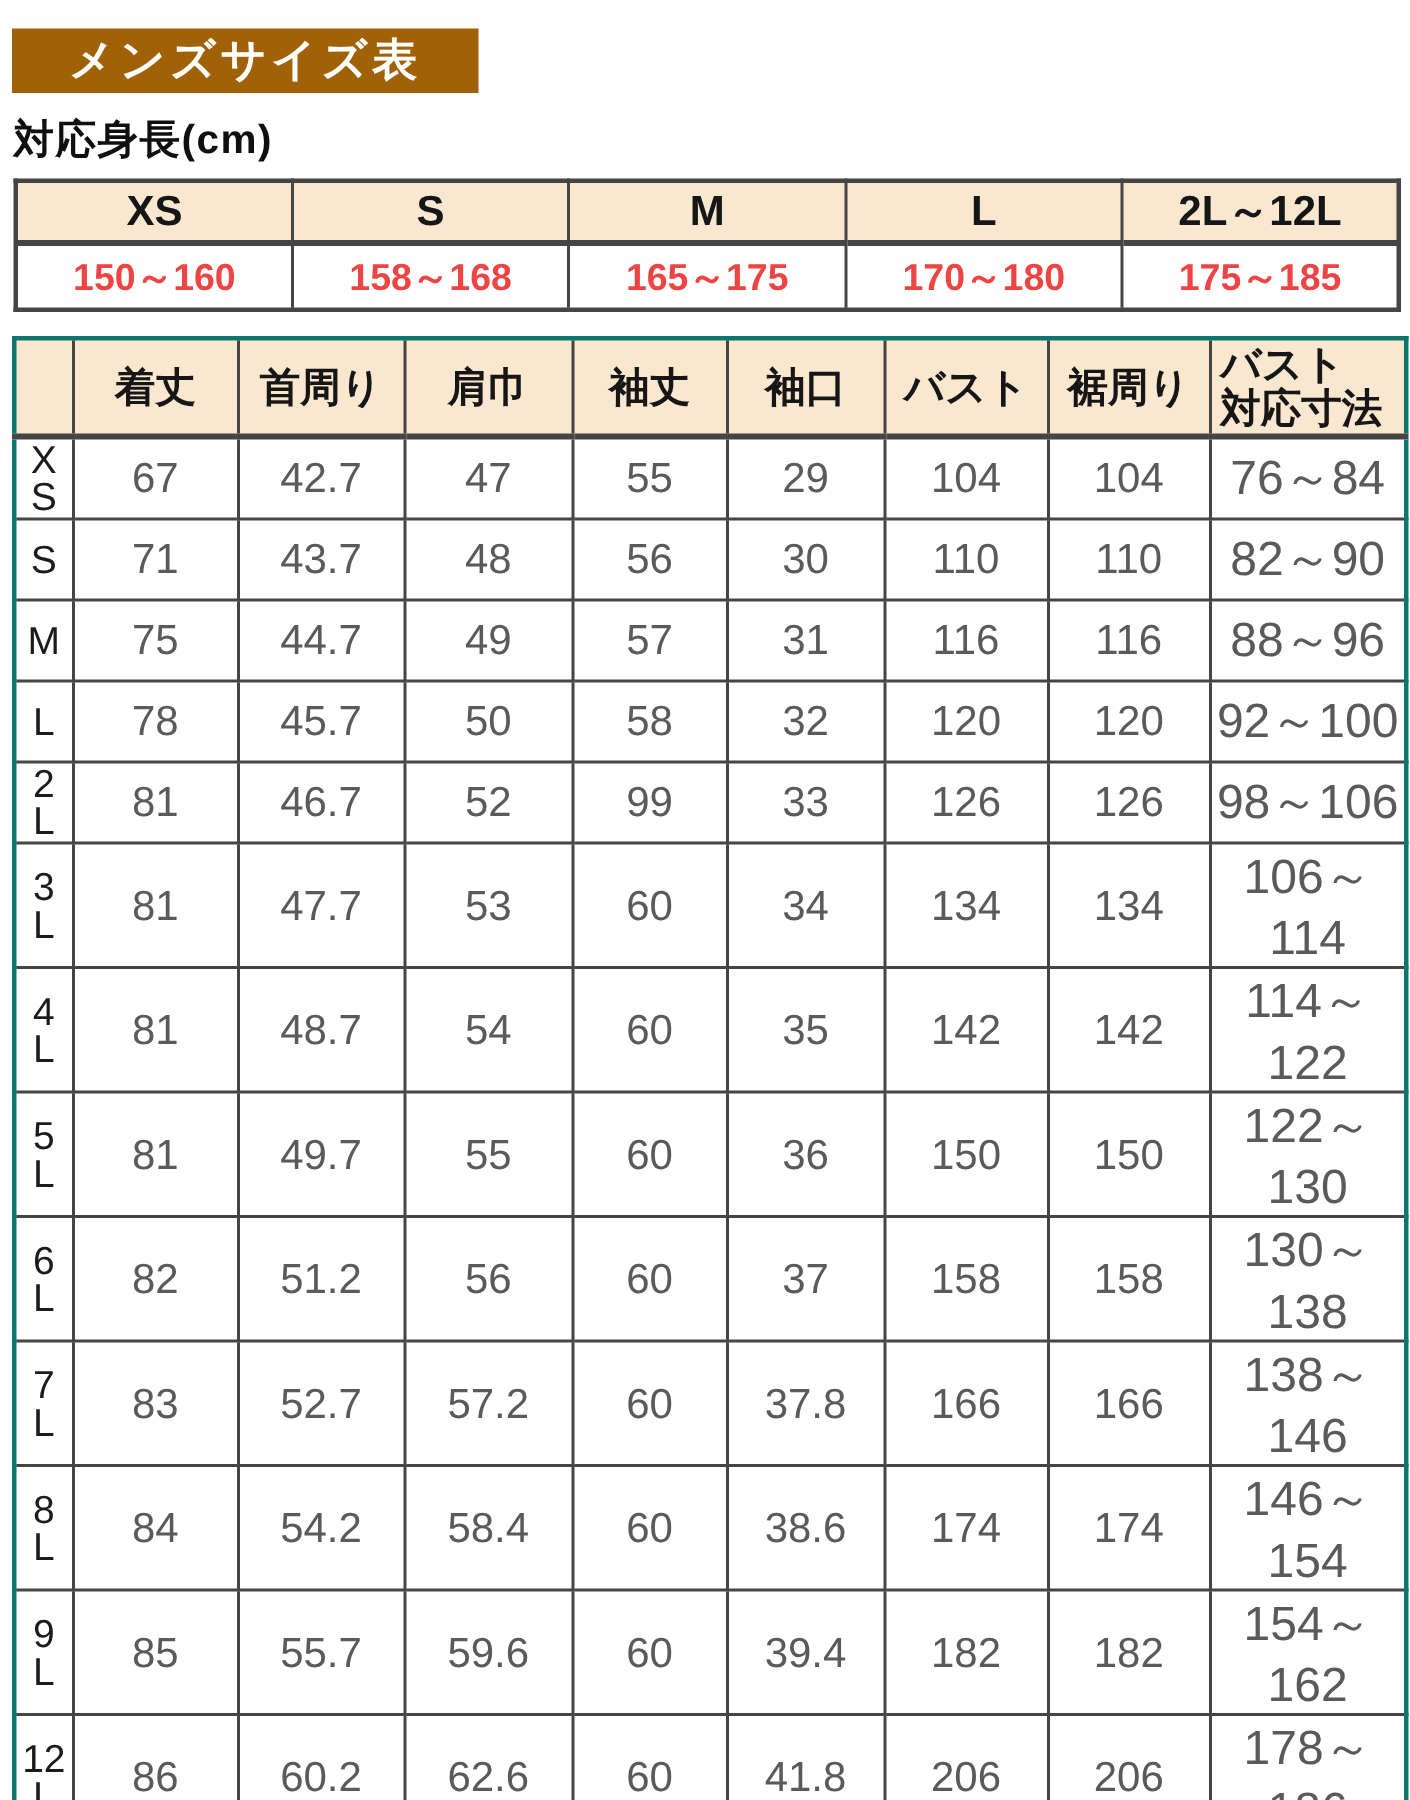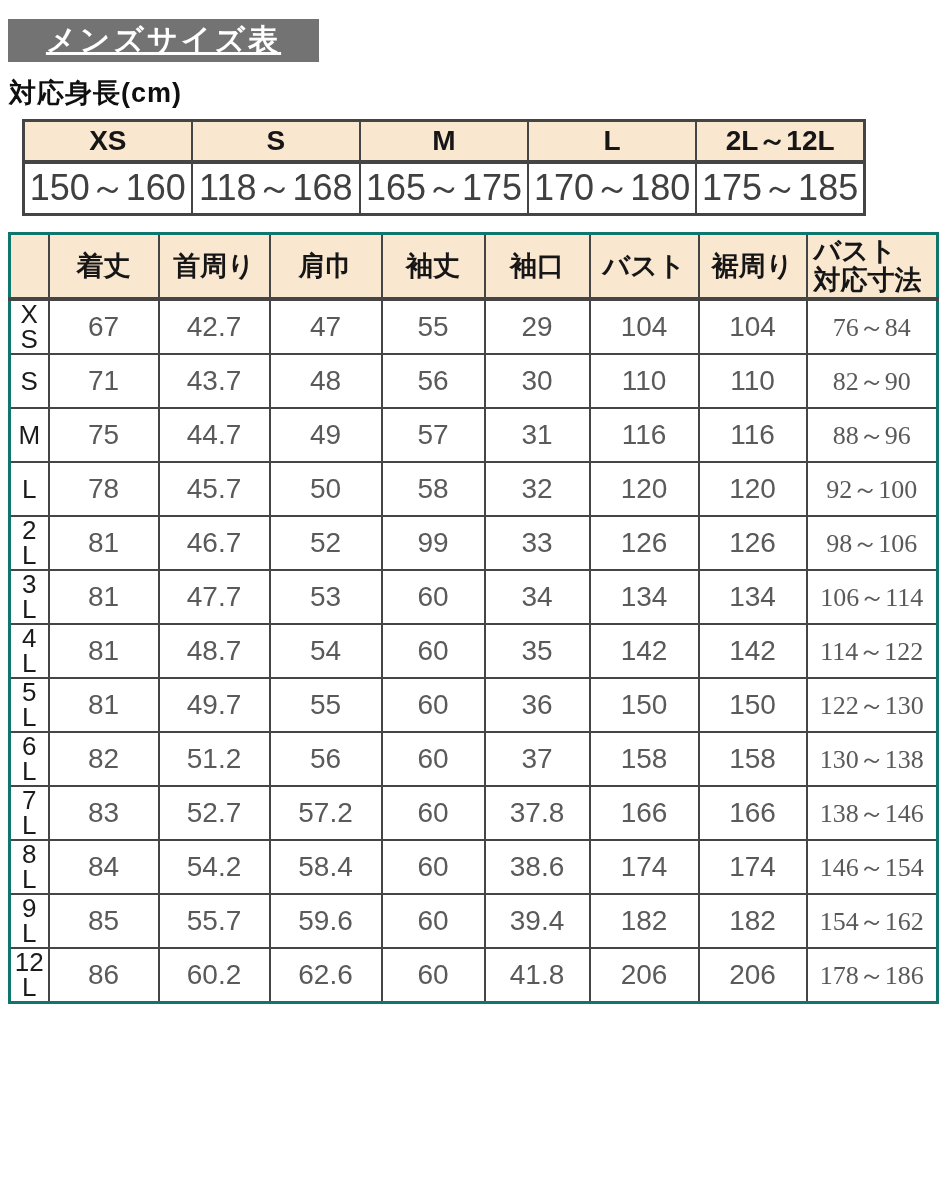--- a/index.html
+++ b/index.html
@@ -3,54 +3,54 @@
 <meta charset="utf-8">
 <style>
   html,body{margin:0;padding:0;}
   body{
     width:940px;height:1200px;background:#ffffff;
     font-family:"Liberation Sans","DejaVu Sans",sans-serif;
     -webkit-font-smoothing:antialiased;
   }
   .banner{
     margin:19px 0 0 8px;width:311px;height:43px;
-    background:#737373;color:#ffffff;
+    background:#a16207;color:#ffffff;
     font-size:30px;font-weight:bold;letter-spacing:3px;
-    display:flex;align-items:center;justify-content:center;text-decoration:underline;
+    display:flex;align-items:center;justify-content:center;
   }
   .subtitle{
     margin:13px 0 8px 9px;
     font-size:27px;font-weight:bold;color:#0f0f0f;letter-spacing:1px;
   }
   table{border-collapse:collapse;table-layout:fixed;}
   th,td{border:2px solid #454545;text-align:center;vertical-align:middle;padding:0;}
 
   
-  table.height{width:844px;margin-left:22px;border:3px solid #454545;}
+  table.height{width:925px;margin-left:9px;border:3px solid #454545;}
   table.height th{
     height:31px;background:#F9E7CF;border-bottom:4px solid #454545;
     font-size:28px;font-weight:bold;color:#161616;
   }
-  table.height td{height:41px;font-size:36px;font-weight:normal;color:#404040;}
+  table.height td{height:41px;font-size:25px;font-weight:bold;color:#ef4444;}
 
   
   table.size{width:928px;margin-left:8px;margin-top:16px;border:3px solid #0f766e;}
   table.size thead th{
     height:62px;background:#F9E7CF;border-bottom:4px solid #454545;
     font-size:27px;font-weight:bold;color:#161616;
   }
   table.size thead th.wrap{
     white-space:pre-line;line-height:29px;text-align:left;padding-left:6px;
   }
   table.size tbody th{
     background:#ffffff;font-size:26px;font-weight:500;color:#1b1b1b;
     white-space:pre-line;line-height:25px;
   }
   table.size tbody td{height:52px;font-size:28px;color:#5a5a5a;}
-  table.size tbody td.range{font-size:26px;font-family:Liberation Serif, serif;}
+  table.size tbody td.range{font-size:32px;}
 </style>
 </head>
 <body>
 
 <div class="banner">
   <span>メンズサイズ表</span>
 </div>
 
 <div class="subtitle">対応身長(cm)</div>
 
@@ -60,21 +60,21 @@
         <th>XS</th>
         <th>S</th>
         <th>M</th>
         <th>L</th>
         <th>2L～12L</th>
       </tr>
   </thead>
   <tbody>
     <tr id="height-vals">
         <td>150～160</td>
-        <td>118～168</td>
+        <td>158～168</td>
         <td>165～175</td>
         <td>170～180</td>
         <td>175～185</td>
       </tr>
   </tbody>
 </table>
 
 <table class="size">
   <colgroup>
     <col style="width:39px">

